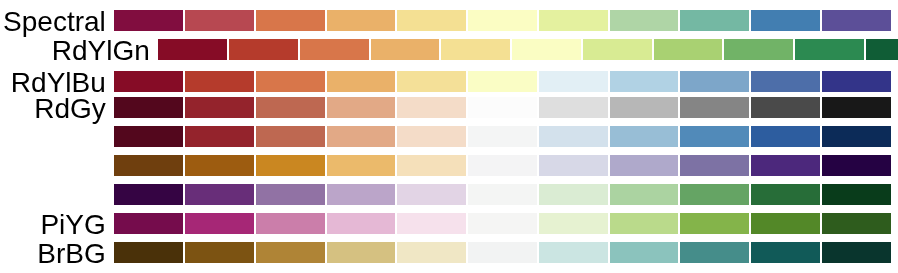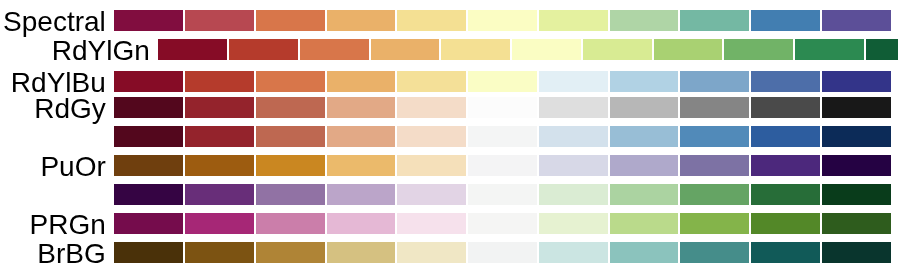--- a/index.html
+++ b/index.html
@@ -89,21 +89,20 @@
           <div class="swatch" style="background: rgb(244, 220, 200);"></div>
           <div class="swatch" style="background: rgb(244, 245, 245);"></div>
           <div class="swatch" style="background: rgb(211, 225, 236);"></div>
           <div class="swatch" style="background: rgb(152, 190, 214);"></div>
           <div class="swatch" style="background: rgb(81, 138, 185);"></div>
           <div class="swatch" style="background: rgb(45, 93, 159);"></div>
           <div class="swatch" style="background: rgb(12, 43, 88);"></div>
         </div>
       </div>
       <div class="cmap-row" style="top: 153.6px;">
-        <div class="cmap-label" style="top: 13.45px;">PuOr</div>
         <div class="cmap-bar">
           <div class="swatch" style="background: rgb(111, 63, 14);"></div>
           <div class="swatch" style="background: rgb(157, 92, 16);"></div>
           <div class="swatch" style="background: rgb(202, 135, 33);"></div>
           <div class="swatch" style="background: rgb(235, 186, 107);"></div>
           <div class="swatch" style="background: rgb(245, 224, 186);"></div>
           <div class="swatch" style="background: rgb(244, 244, 245);"></div>
           <div class="swatch" style="background: rgb(215, 216, 231);"></div>
           <div class="swatch" style="background: rgb(175, 169, 203);"></div>
           <div class="swatch" style="background: rgb(125, 114, 164);"></div>
@@ -120,21 +119,21 @@
           <div class="swatch" style="background: rgb(226, 212, 229);"></div>
           <div class="swatch" style="background: rgb(244, 245, 244);"></div>
           <div class="swatch" style="background: rgb(218, 236, 211);"></div>
           <div class="swatch" style="background: rgb(171, 211, 161);"></div>
           <div class="swatch" style="background: rgb(101, 164, 100);"></div>
           <div class="swatch" style="background: rgb(39, 109, 56);"></div>
           <div class="swatch" style="background: rgb(9, 60, 27);"></div>
         </div>
       </div>
       <div class="cmap-row" style="top: 211.6px;">
-        <div class="cmap-label" style="top: 13.45px;">PRGn</div>
+        <div class="cmap-label" style="top: 13.45px;">PiYG</div>
         <div class="cmap-bar">
           <div class="swatch" style="background: rgb(117, 12, 76);"></div>
           <div class="swatch" style="background: rgb(166, 39, 118);"></div>
           <div class="swatch" style="background: rgb(203, 126, 170);"></div>
           <div class="swatch" style="background: rgb(229, 184, 213);"></div>
           <div class="swatch" style="background: rgb(246, 225, 236);"></div>
           <div class="swatch" style="background: rgb(245, 245, 244);"></div>
           <div class="swatch" style="background: rgb(230, 242, 209);"></div>
           <div class="swatch" style="background: rgb(186, 218, 139);"></div>
           <div class="swatch" style="background: rgb(132, 180, 74);"></div>

